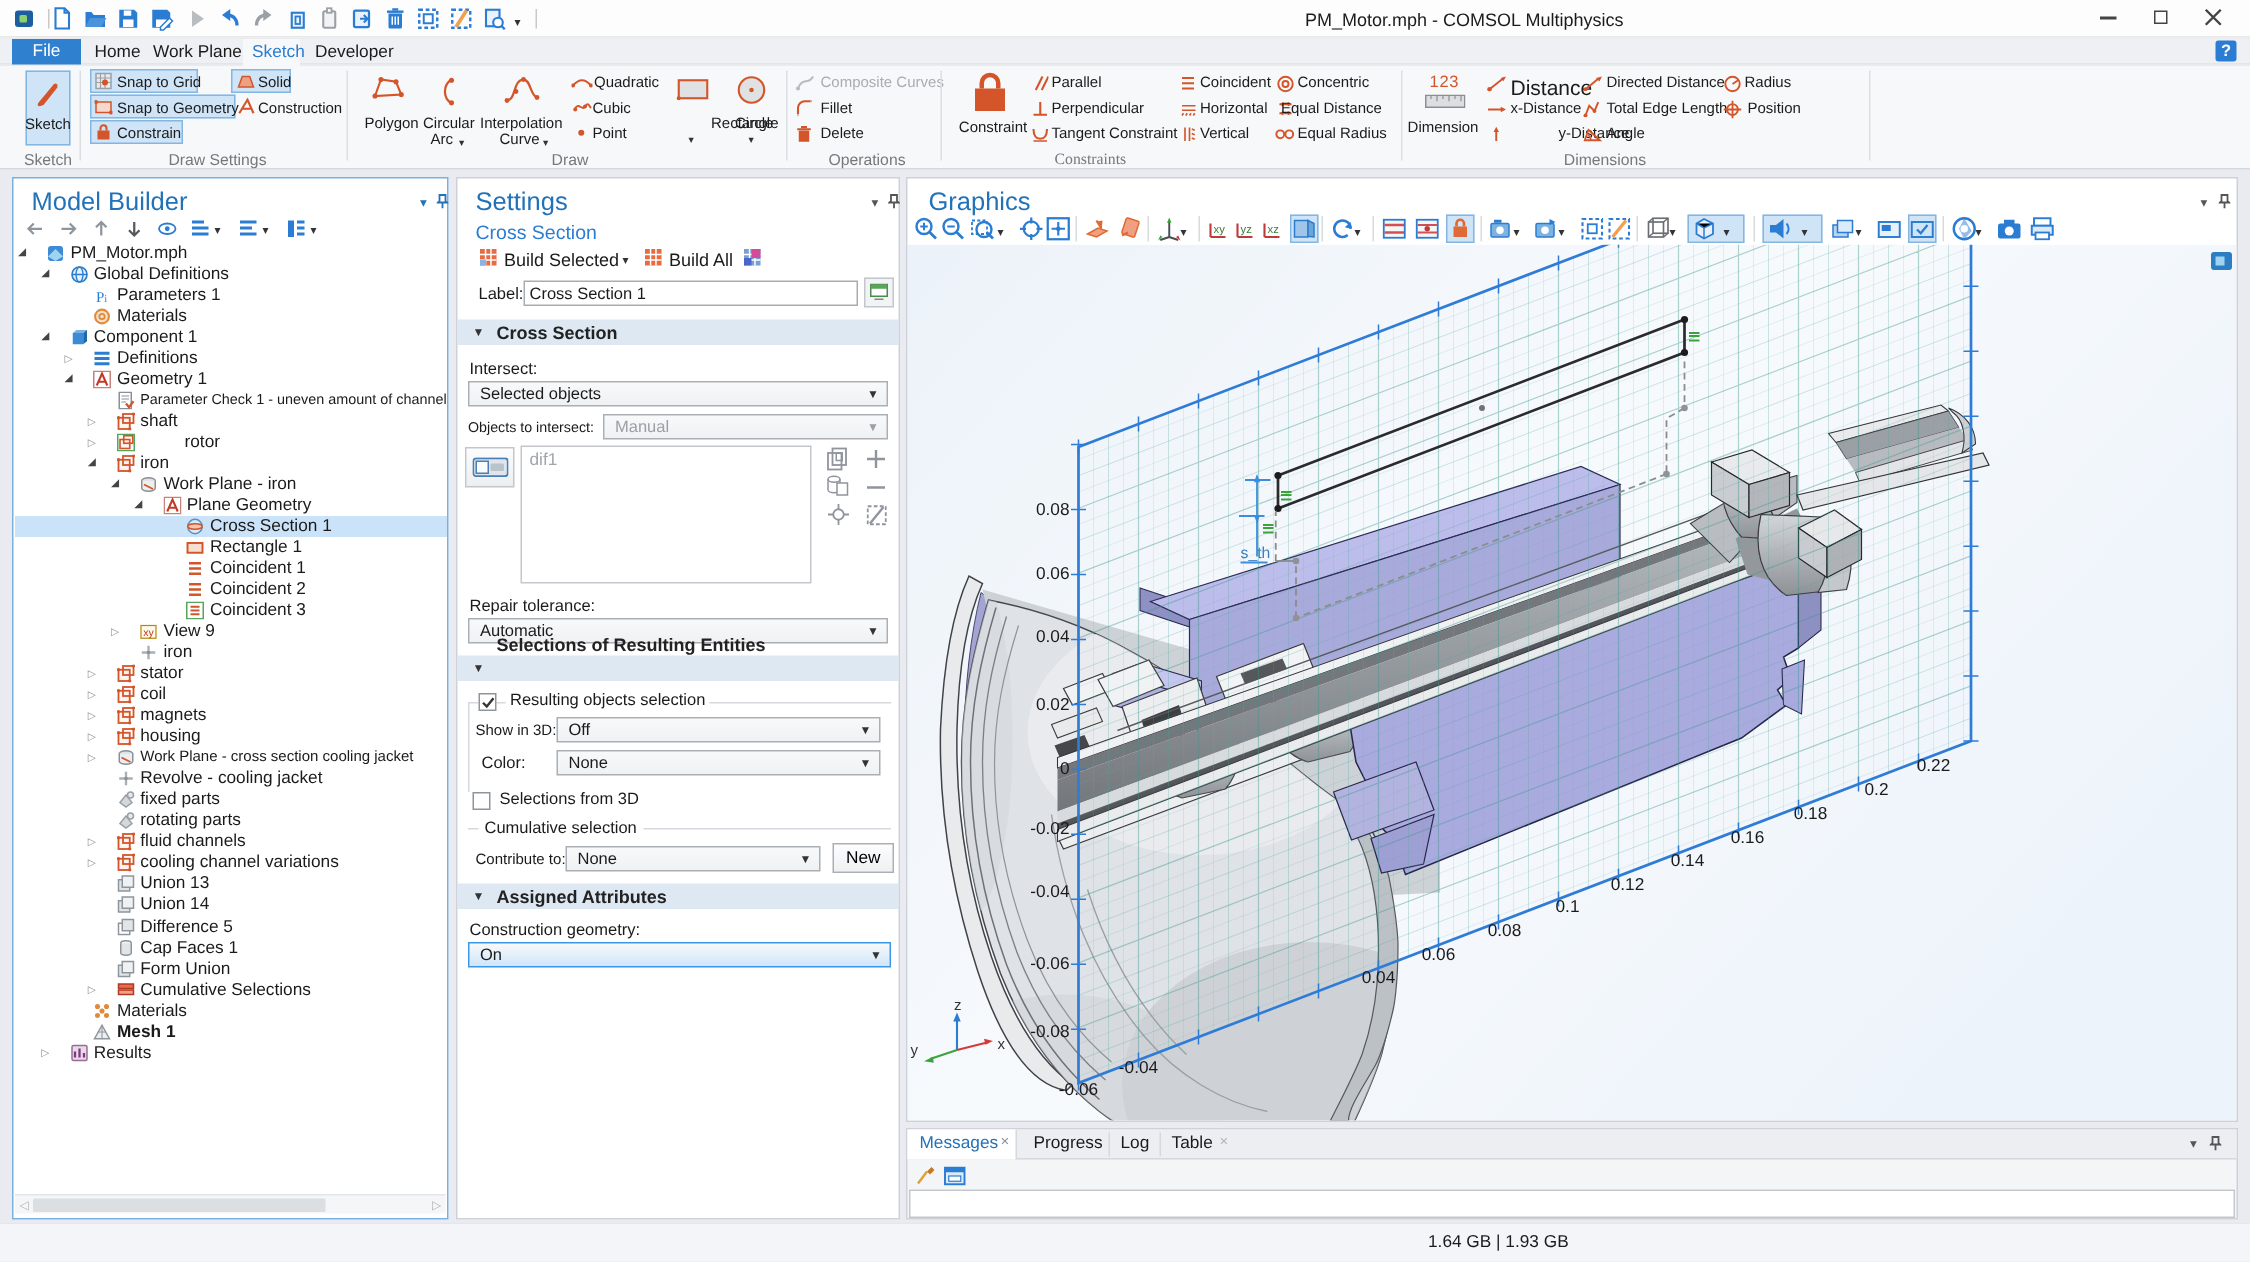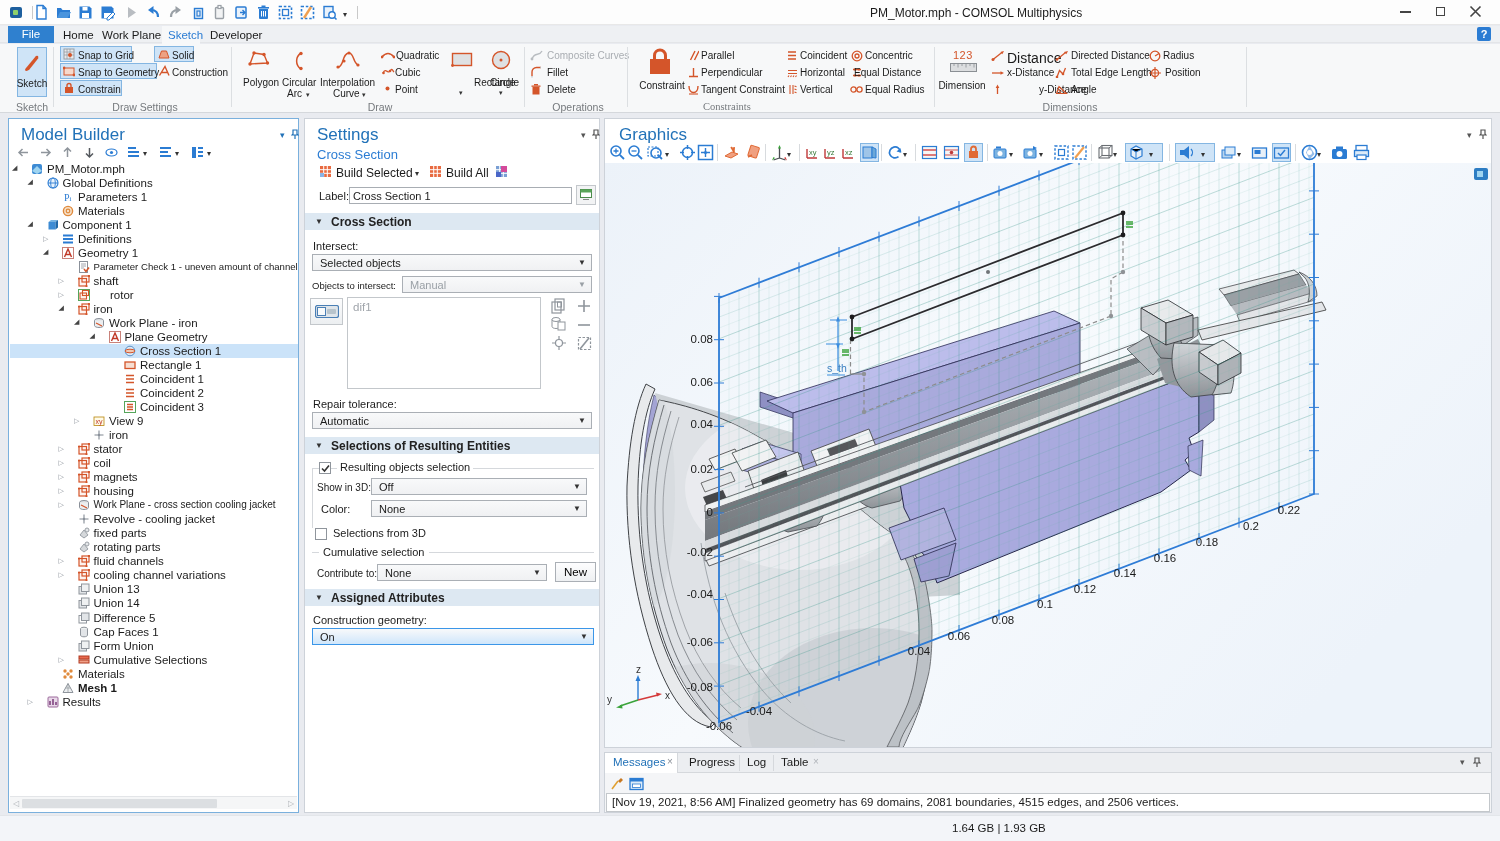--- a/index.html
+++ b/index.html
@@ -425,21 +425,21 @@
         </div>
         <div class="txt" style="left:84.5px;top:155.7px;font-size:11.5px;">shaft</div>
         <div class="abs" style="left:49.5px;top:171.8px;font-size:7px;color:#8a9099;">▷</div>
         <div class="abs" style="left:68.5px;top:169.8px;">
           <svg width="12" height="12" viewBox="0 0 12 12" style="vertical-align:-2px;">
             <rect x="0.5" y="0.5" width="11" height="11" fill="none" stroke="#55a55a"></rect>
             <rect x="2" y="4" width="6.5" height="6" fill="#fdf3ef" stroke="#d4552a" stroke-width="1.1"></rect>
             <rect x="4.5" y="1.5" width="6" height="5" fill="none" stroke="#d4552a" stroke-width="1.1"></rect>
           </svg>
         </div>
-        <div class="txt" style="left:87px;top:169.8px;font-size:11.5px;padding-left:14px;">rotor</div>
+        <div class="txt" style="left:100px;top:169.8px;font-size:11.5px;padding-left:14px;">rotor</div>
         <div class="abs" style="left:49.5px;top:185.3px;font-size:7px;color:#444;transform:rotate(0deg);">◢</div>
         <div class="abs" style="left:68.5px;top:183.8px;">
           <svg width="12" height="12" viewBox="0 0 12 12" style="vertical-align:-2px;">
             <rect x="1" y="3.5" width="7.5" height="7.5" fill="#fdf3ef" stroke="#d4552a" stroke-width="1.2"></rect>
             <rect x="4" y="1" width="7" height="6" fill="none" stroke="#d4552a" stroke-width="1.2"></rect>
             <circle cx="1" cy="3.5" r="1.1" fill="#d4552a"></circle>
             <circle cx="8.5" cy="11" r="1.1" fill="#d4552a"></circle>
             <circle cx="11" cy="1" r="1.1" fill="#d4552a"></circle>
           </svg>
         </div>
@@ -756,21 +756,21 @@
       <svg class="abs" style="left:272px;top:217px;" width="15" height="15" viewBox="0 0 15 15">
         <rect x="1.5" y="1.5" width="12" height="12" fill="none" stroke="#8f959c" stroke-width="1.2" stroke-dasharray="2.5 1.5"></rect>
         <path d="M12 2L3 13" stroke="#8f959c" stroke-width="1.6"></path>
       </svg>
       <div class="txt" style="left:8px;top:279px;font-size:11px;">Repair tolerance:</div>
       <div class="abs" style="left:7px;top:293px;width:280px;height:17px;background:linear-gradient(#f8f9fa,#f0f1f3);border:1px solid #aaafb5;"></div>
       <div class="txt" style="left:15px;top:296px;font-size:11px;color:#1b1b1b;">Automatic</div>
       <div class="txt" style="left:273px;top:297px;font-size:8px;color:#333;">▼</div>
       <div class="abs" style="left:0px;top:318px;width:294px;height:17px;background:#dde8f2;"></div>
       <div class="txt" style="left:10px;top:322px;font-size:8px;color:#333;">▼</div>
-      <div class="txt" style="left:26px;top:320px;font-size:12px;font-weight:bold;color:#222;">Selections of Resulting Entities</div>
+      <div class="txt" style="left:26px;top:304px;font-size:12px;font-weight:bold;color:#222;">Selections of Resulting Entities</div>
       <div class="abs" style="left:7px;top:349px;width:282px;height:60px;border:1px solid #d5d8dc;border-bottom:none;border-right:none;"></div>
       <div class="abs" style="left:12px;top:342px;background:#fff;padding:0 4px;"><span style="font-size:11.5px;"></span></div>
       <div class="abs" style="left:14px;top:343px;width:12px;height:12px;background:#fff;border:1px solid #8f959c;"></div>
       <svg class="abs" style="left:15px;top:344px;" width="11" height="11" viewBox="0 0 11 11">
         <path d="M2 5.5L4.5 8 9 2.5" stroke="#333" stroke-width="1.6" fill="none"></path>
       </svg>
       <div class="txt" style="left:32px;top:342px;font-size:11px;background:#fff;padding:0 3px;">Resulting objects selection</div>
       <div class="txt" style="left:12px;top:363px;font-size:10px;">Show in 3D:</div>
       <div class="abs" style="left:66px;top:359px;width:216px;height:17px;background:linear-gradient(#f8f9fa,#f0f1f3);border:1px solid #aaafb5;"></div>
       <div class="txt" style="left:74px;top:362px;font-size:11px;color:#1b1b1b;">Off</div>
@@ -1151,16 +1151,15 @@
       <svg class="abs" style="left:5px;top:24px;" width="14" height="14" viewBox="0 0 14 14">
         <path d="M2 12L8 4" stroke="#e0a030" stroke-width="1.6"></path>
         <path d="M8 4l3-3 2 2-3 3z" fill="#c87820"></path>
       </svg>
       <svg class="abs" style="left:24px;top:24px;" width="15" height="14" viewBox="0 0 15 14">
         <rect x="1" y="1.5" width="13" height="11" fill="#dcebf8" stroke="#2b7cd3" stroke-width="1.3"></rect>
         <rect x="1" y="1.5" width="13" height="3" fill="#2b7cd3"></rect>
         <rect x="3.5" y="7" width="8" height="3.5" fill="#fff" stroke="#2b7cd3" stroke-width="0.8"></rect>
       </svg>
       <div class="abs" style="left:1px;top:40px;width:884px;height:19px;background:#fff;border:1px solid #c3c7cb;"></div>
-      <div class="txt" style="left:7px;top:43px;font-size:11.5px;">[Nov 19, 2021, 8:56 AM] Finalized geometry has 69 domains, 2081 boundaries, 4515 edges, and 2506 vertices.</div>
     </div>
     <div class="abs" style="left:0;top:815px;width:1500px;height:26px;background:#f3f5f9;border-top:1px solid #e3e6ea;"></div>
     <div class="txt" style="left:952px;top:822px;font-size:11.5px;color:#1b1b1b;">1.64 GB | 1.93 GB</div>
   </div>
 </body></html>

